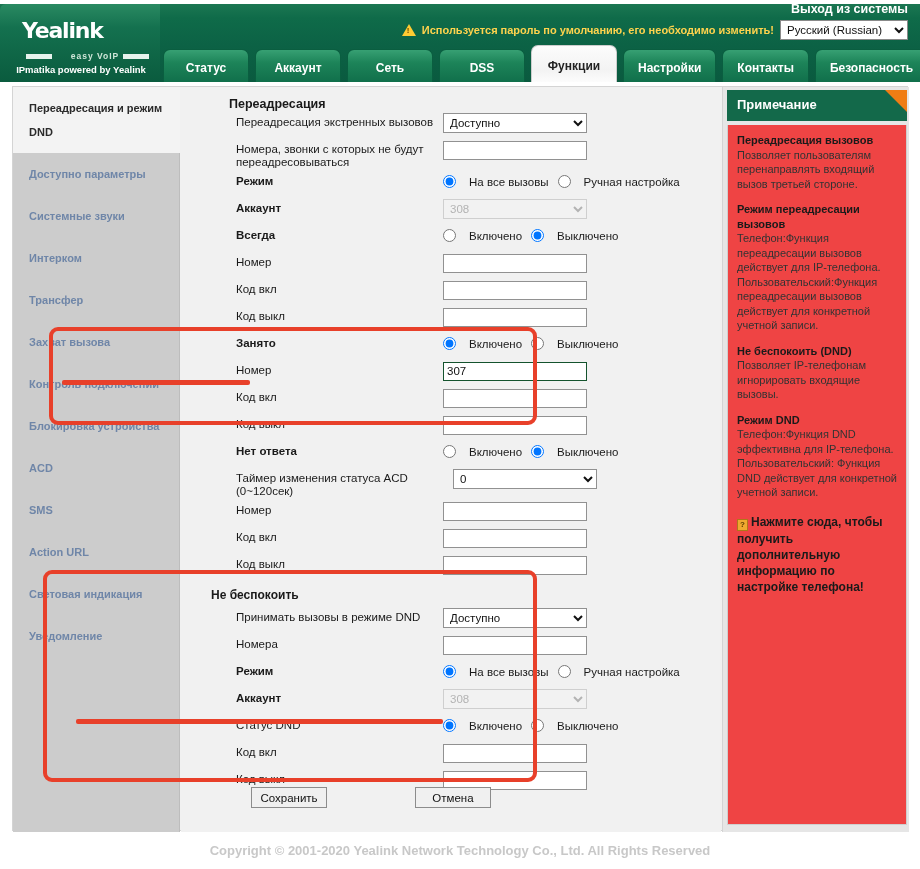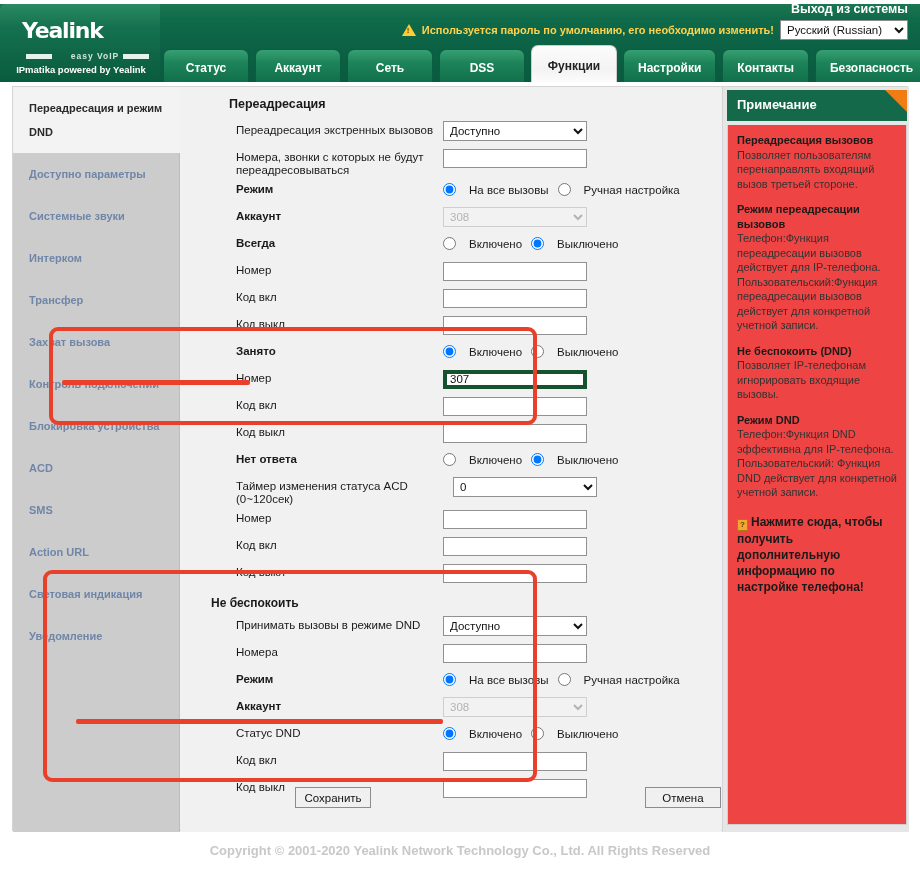--- a/index.html
+++ b/index.html
@@ -122,42 +122,42 @@
 
   
   #form {
     position: absolute; left: 168px; top: 0; width: 540px; height: 745px;
     background: #f1f1f1;
   }
   #form-title {
     position: absolute; left: 48px; top: 10px;
     font-size: 12.5px; font-weight: bold; color: #1a1a1a;
   }
-  #form-body { position: absolute; left: 0; top: 32px; width: 540px; }
+  #form-body { position: absolute; left: 0; top: 24px; width: 540px; }
   .row {
     position: relative; display: flex; align-items: flex-start;
     min-height: 27px; padding-left: 55px;
   }
   .row .lbl {
     width: 207px; font-size: 11.5px; color: #1a1a1a;
     line-height: 13px; padding-top: 5px; padding-right: 4px;
   }
   .row .lbl.b { font-weight: bold; }
   .row .fld { flex: 1; padding-top: 2px; }
   .sec-head {
     padding-left: 30px; font-size: 12px; font-weight: bold; color: #1a1a1a;
     height: 26px; line-height: 30px;
   }
   input[type=text] {
     width: 144px; height: 19px; font-size: 11.5px;
     font-family: "Liberation Sans", sans-serif;
     border: 1px solid #919191; background: #ffffff; color: #111;
     padding: 0 3px; outline: none;
   }
-  input.focused { border: 4px solid #14532d; }
+  input.focused { border: 1px solid #14532d; }
   select.sel {
     width: 144px; height: 20px; font-size: 11.5px;
     font-family: "Liberation Sans", sans-serif;
     border: 1px solid #919191; background: #ffffff; color: #111;
     padding: 0 2px;
   }
   select.sel:disabled { color: #9a9a9a; background: #f3f3f3; border-color: #c2c2c2; }
   .radios { display: flex; align-items: center; gap: 5px; padding-top: 3px; }
   .radios label {
     display: inline-flex; align-items: center; gap: 12px;
@@ -171,21 +171,21 @@
     pointer-events: none;
   }
   .redline {
     position: absolute; height: 5px; background: #e8402a; border-radius: 2px;
     pointer-events: none;
   }
 
   
   #btnbar {
     position: absolute; left: 168px; top: 700px; width: 540px;
-    display: flex; padding-left: 114px; justify-content: space-between;
+    display: flex; gap: 88px; padding-left: 70px;
   }
   .btn {
     width: 76px; height: 21px; font-size: 11.5px;
     font-family: "Liberation Sans", sans-serif;
     background: #f0f0f0; border: 1px solid #8c8c8c; color: #111;
     cursor: pointer;
   }
 
   
   #note {

